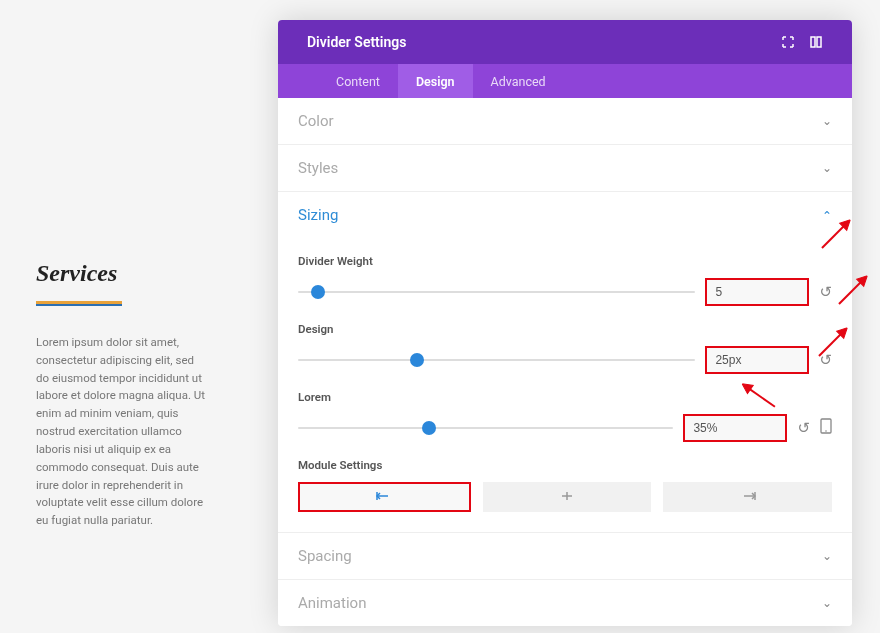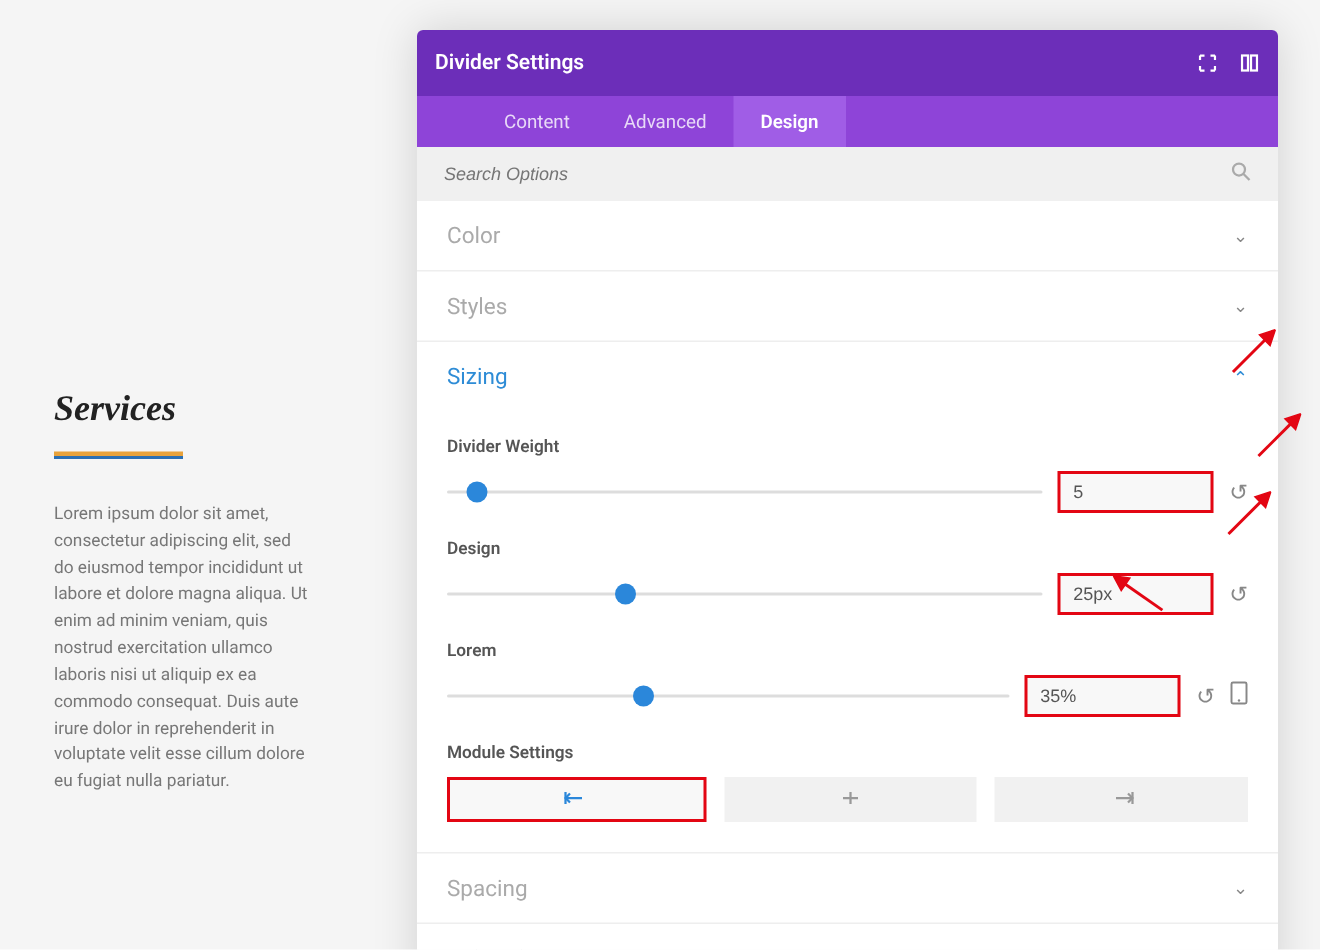--- a/index.html
+++ b/index.html
@@ -49,21 +49,21 @@
     box-shadow: 0 0 30px rgba(0,0,0,.15);
     border-radius: 4px;
     overflow: hidden;
   }
   .modal-header {
     background: #6c2eb9;
     color: #fff;
     height: 44px;
     display: flex;
     align-items: center;
-    padding: 0 12px;
+    padding: 0 29px;
     justify-content: space-between;
   }
   .modal-header-title { font-size: 14px; font-weight: 600; }
   .modal-header-icons { display: flex; gap: 14px; }
   .hdr-ic { width: 14px; height: 14px; display: flex; align-items:center; justify-content:center; cursor:pointer; }
   .tabs {
     background: #8e44d8;
     display: flex;
     height: 34px;
     padding-left: 40px;
@@ -224,33 +224,24 @@
           <svg width="12" height="12" viewBox="0 0 12 12">
               <rect x="1" y="1" width="4" height="10" fill="none" stroke="#fff" stroke-width="1.5"></rect>
               <rect x="7" y="1" width="4" height="10" fill="none" stroke="#fff" stroke-width="1.5"></rect>
             </svg>
         </div>
       </div>
     </div>
 
     <div class="tabs">
       <div class="tab">Content</div>
+      <div class="tab active">Design</div>
       <div class="tab">Advanced</div>
-      <div class="tab active">Design</div>
     </div>
 
-    <div class="search-row">
-      <input type="text" placeholder="Search Options" style="">
-      <span class="mag">
-        <svg width="13" height="13" viewBox="0 0 13 13">
-            <circle cx="5" cy="5" r="4" fill="none" stroke="#aaa" stroke-width="1.5"></circle>
-            <line x1="8" y1="8" x2="12" y2="12" stroke="#aaa" stroke-width="1.5"></line>
-          </svg>
-      </span>
-    </div>
 
     <div class="body">
 
       <div class="section">
         <div class="sec-head">
           <span>Color</span>
           <span class="chev">⌄</span>
         </div>
       </div>
 

